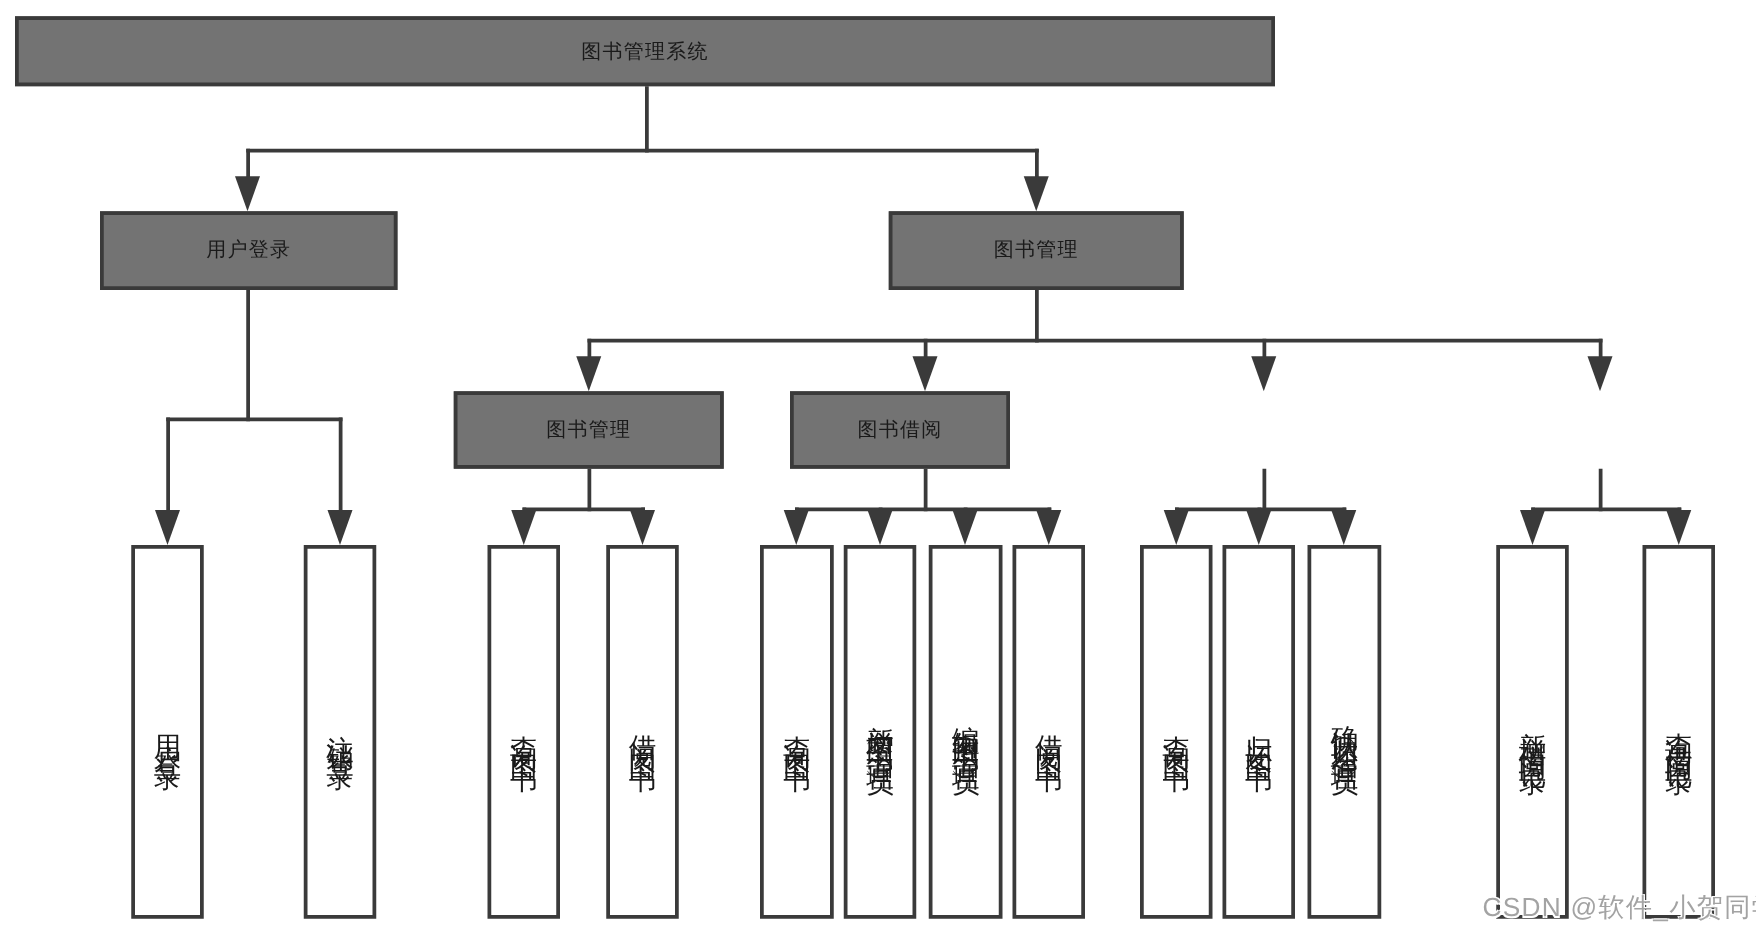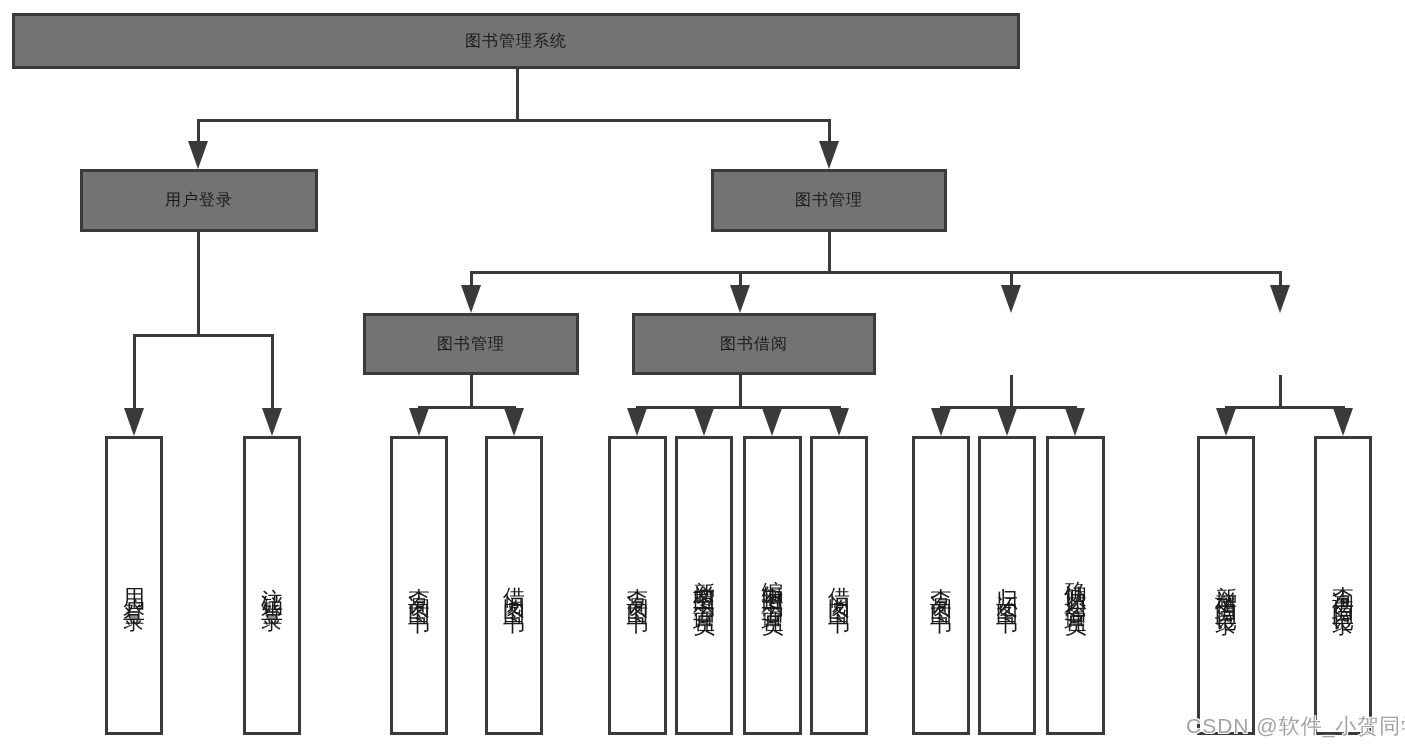--- a/index.html
+++ b/index.html
@@ -69,21 +69,21 @@
 <body>
 
 <div class="canvas">
 
   <div class="box" style="left:12px;top:13px;width:1008px;height:56px;">图书管理系统</div>
 
   <div class="box" style="left:80px;top:169px;width:238px;height:63px;">用户登录</div>
   <div class="box" style="left:711px;top:169px;width:236px;height:63px;">图书管理</div>
 
   <div class="box" style="left:363px;top:313px;width:216px;height:62px;">图书管理</div>
-  <div class="box" style="left:632px;top:313px;width:244px;height:62px;">图书借阅</div>
+  <div class="box" style="left:632px;top:313px;width:176px;height:62px;">图书借阅</div>
 
   <div class="vbox" style="left:105px;top:436px;width:58px;height:299px;">
     <span>用户登录</span>
   </div>
   <div class="vbox" style="left:243px;top:436px;width:58px;height:299px;">
     <span>注销登录</span>
   </div>
 
   <div class="vbox" style="left:390px;top:436px;width:58px;height:299px;">
     <span>查询图书</span>

